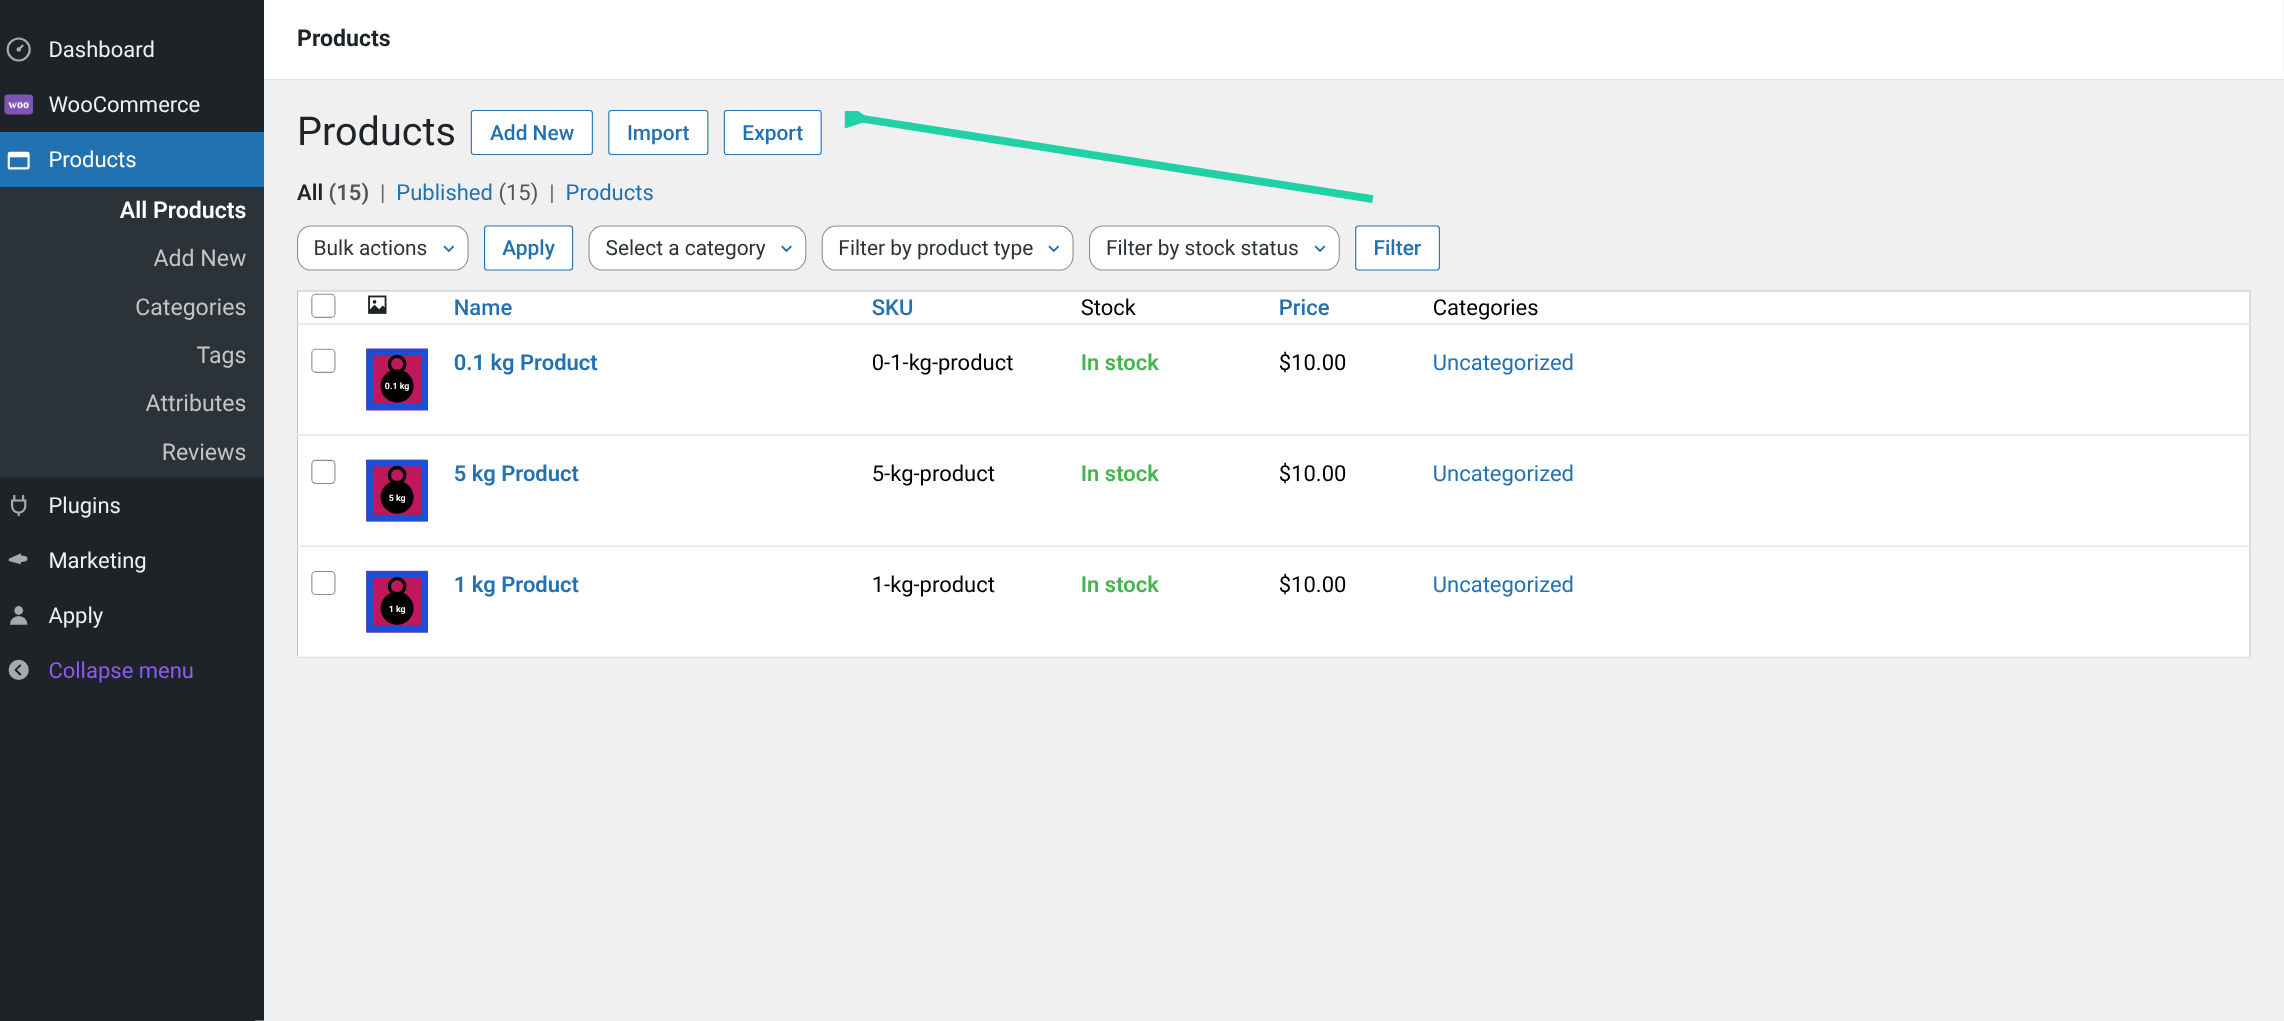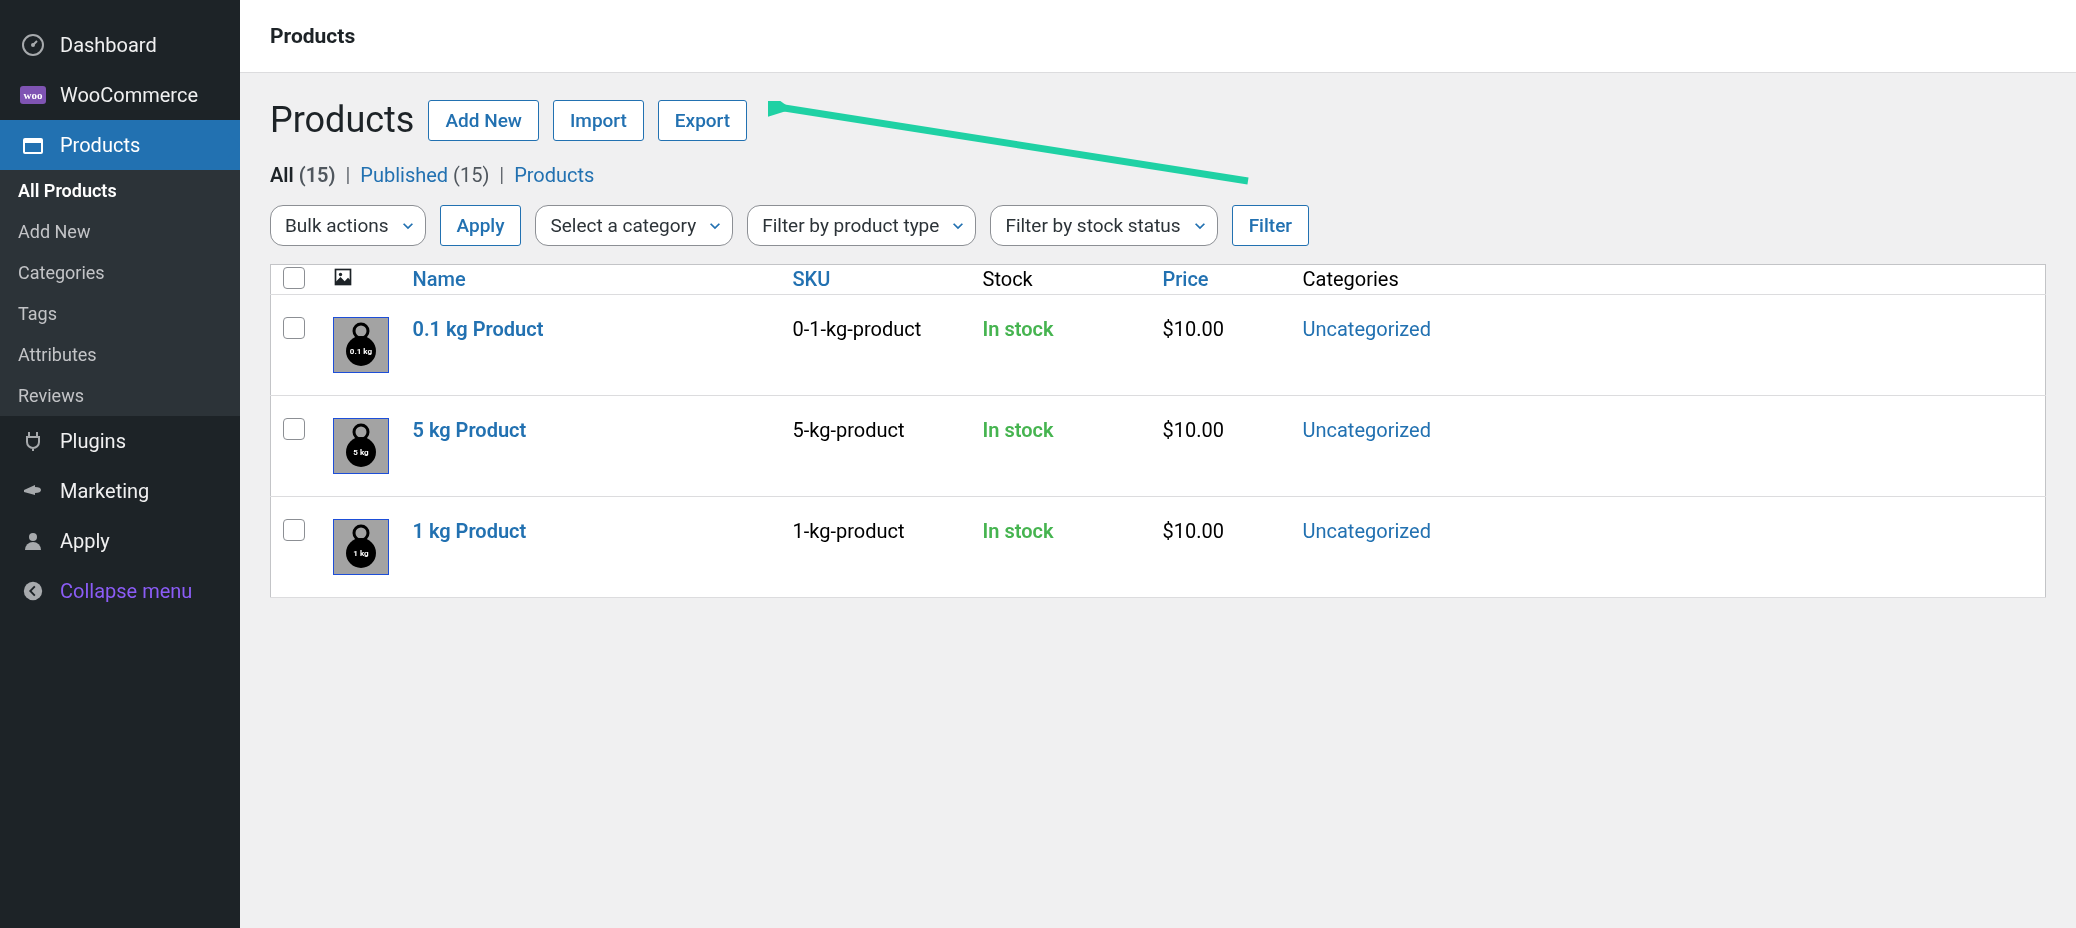--- a/index.html
+++ b/index.html
@@ -1,24 +1,24 @@
 <!DOCTYPE html>
 <html><head>
 <meta charset="utf-8">
 <style>
 * { margin: 0; padding: 0; box-sizing: border-box; font-family: -apple-system, BlinkMacSystemFont, "Segoe UI", Roboto, sans-serif; }
 body { display: flex; min-height: 928px; background: #f0f0f1; }
 
 
 .sidebar { width: 240px; background: #1d2327; color: #f0f0f1; flex-shrink: 0; padding-top: 20px; }
-.menu-item { display: flex; align-items: center; padding: 12px 20px; color: #f0f0f1; font-size: 20px; cursor: pointer; gap: 14px; }
+.menu-item { display: flex; align-items: center; padding: 12px 4px; color: #f0f0f1; font-size: 20px; cursor: pointer; gap: 14px; }
 .menu-item.active { background: #2271b1; color: #fff; position: relative; }
 .menu-item.active::after { content: ''; position: absolute; right: -12px; top: 50%; transform: translateY(-50%); border: 12px solid transparent; border-left-color: #2271b1; }
 .submenu { background: #2c3338; }
-.submenu-item { padding: 10px 16px 10px 18px; font-size: 18px; color: #c3c4c7; cursor: pointer; }
+.submenu-item { padding: 10px 16px 10px 18px; font-size: 21px; color: #c3c4c7; cursor: pointer; text-align: right; }
 .submenu-item.sub-active { color: #fff; font-weight: 600; }
 .menu-icon { width: 26px; height: 26px; display: flex; align-items: center; justify-content: center; }
 
 
 .main { flex: 1; display: flex; flex-direction: column; }
 .topbar { background: #fff; padding: 24px 30px; border-bottom: 1px solid #dcdcde; }
 .topbar h2 { font-size: 21px; font-weight: 700; color: #1d2327; }
 
 .content { padding: 26px 30px; background: #f0f0f1; position: relative; }
 .title-row { display: flex; align-items: center; gap: 14px; margin-bottom: 22px; }
@@ -36,21 +36,21 @@
 
 table.products { width: 100%; background: #fff; border: 1px solid #c3c4c7; border-collapse: collapse; }
 table.products th, table.products td { text-align: left; padding: 2px 12px; font-size: 20px; border-bottom: 1px solid #dcdcde; vertical-align: top; }
 table.products th { font-weight: 400; }
 table.products th .sortable { color: #2271b1; cursor: pointer; font-weight: 500; }
 table.products td { padding: 22px 12px; }
 .checkbox { width: 22px; height: 22px; border: 1px solid #8c8f94; border-radius: 4px; background: #fff; cursor: pointer; }
 .product-name { color: #2271b1; font-weight: 600; cursor: pointer; }
 .in-stock { color: #46b450; font-weight: 600; }
 .category-link { color: #2271b1; cursor: pointer; }
-.thumb { width: 56px; height: 56px; background: #a3a3a3; display: flex; align-items: center; justify-content: center; border: 1px solid #1d4ed8; }
+.thumb { width: 56px; height: 56px; background: #be185d; display: flex; align-items: center; justify-content: center; border: 6px solid #1d4ed8; }
 
 .arrow-annotation { position: absolute; left: 528px; top: 28px; pointer-events: none; }
 
 
 .woo-badge { background: #7f54b3; color: #fff; font-size: 11px; padding: 3px 4px; border-radius: 3px; font-weight: 700; font-family: Liberation Serif, serif; }
 </style>
 </head>
 <body>
 
 <div class="sidebar">

